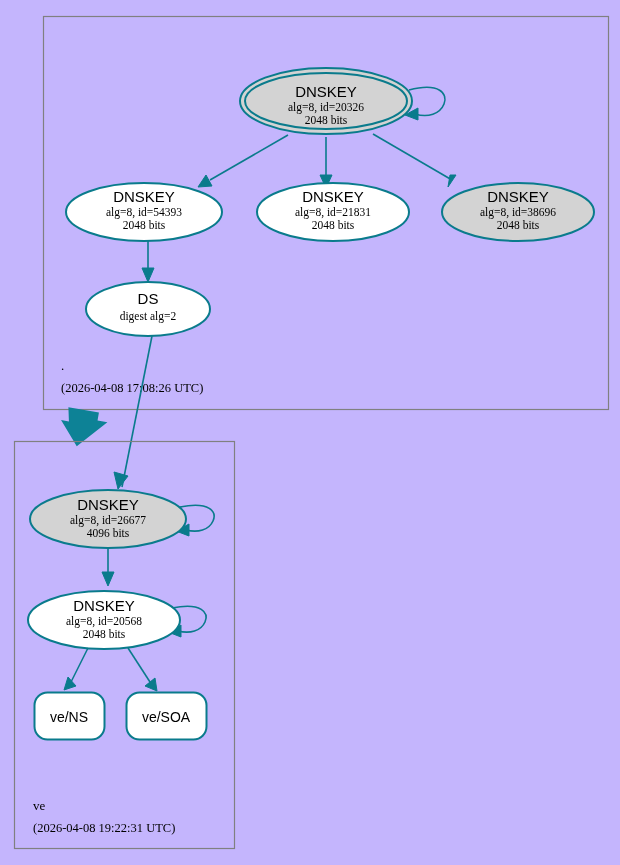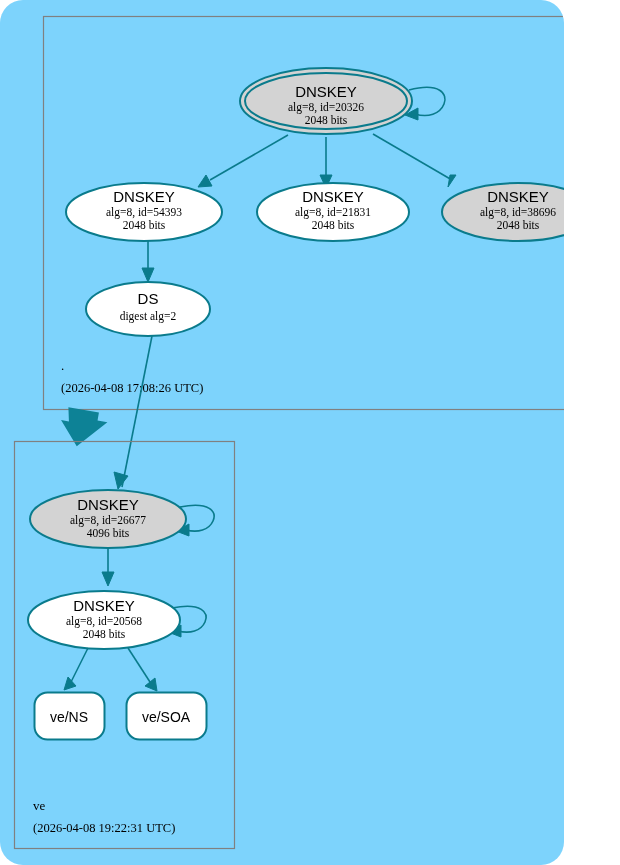--- a/index.html
+++ b/index.html
@@ -5,25 +5,24 @@
   html, body {
     margin: 0;
     padding: 0;
     background: #ffffff;
   }
   body {
     font-family: "Liberation Sans", sans-serif;
   }
   #canvas {
     position: relative;
-    width: 564px;
+    width: 620px;
     height: 865px;
-    background: #7dd3fc;
+    background: #c4b5fd;
     overflow: hidden;
-    border-radius: 23px;
   }
   svg#graph {
     position: absolute;
     left: 0;
     top: 0;
     width: 620px;
     height: 865px;
   }
   .cluster-box {
     fill: none;

